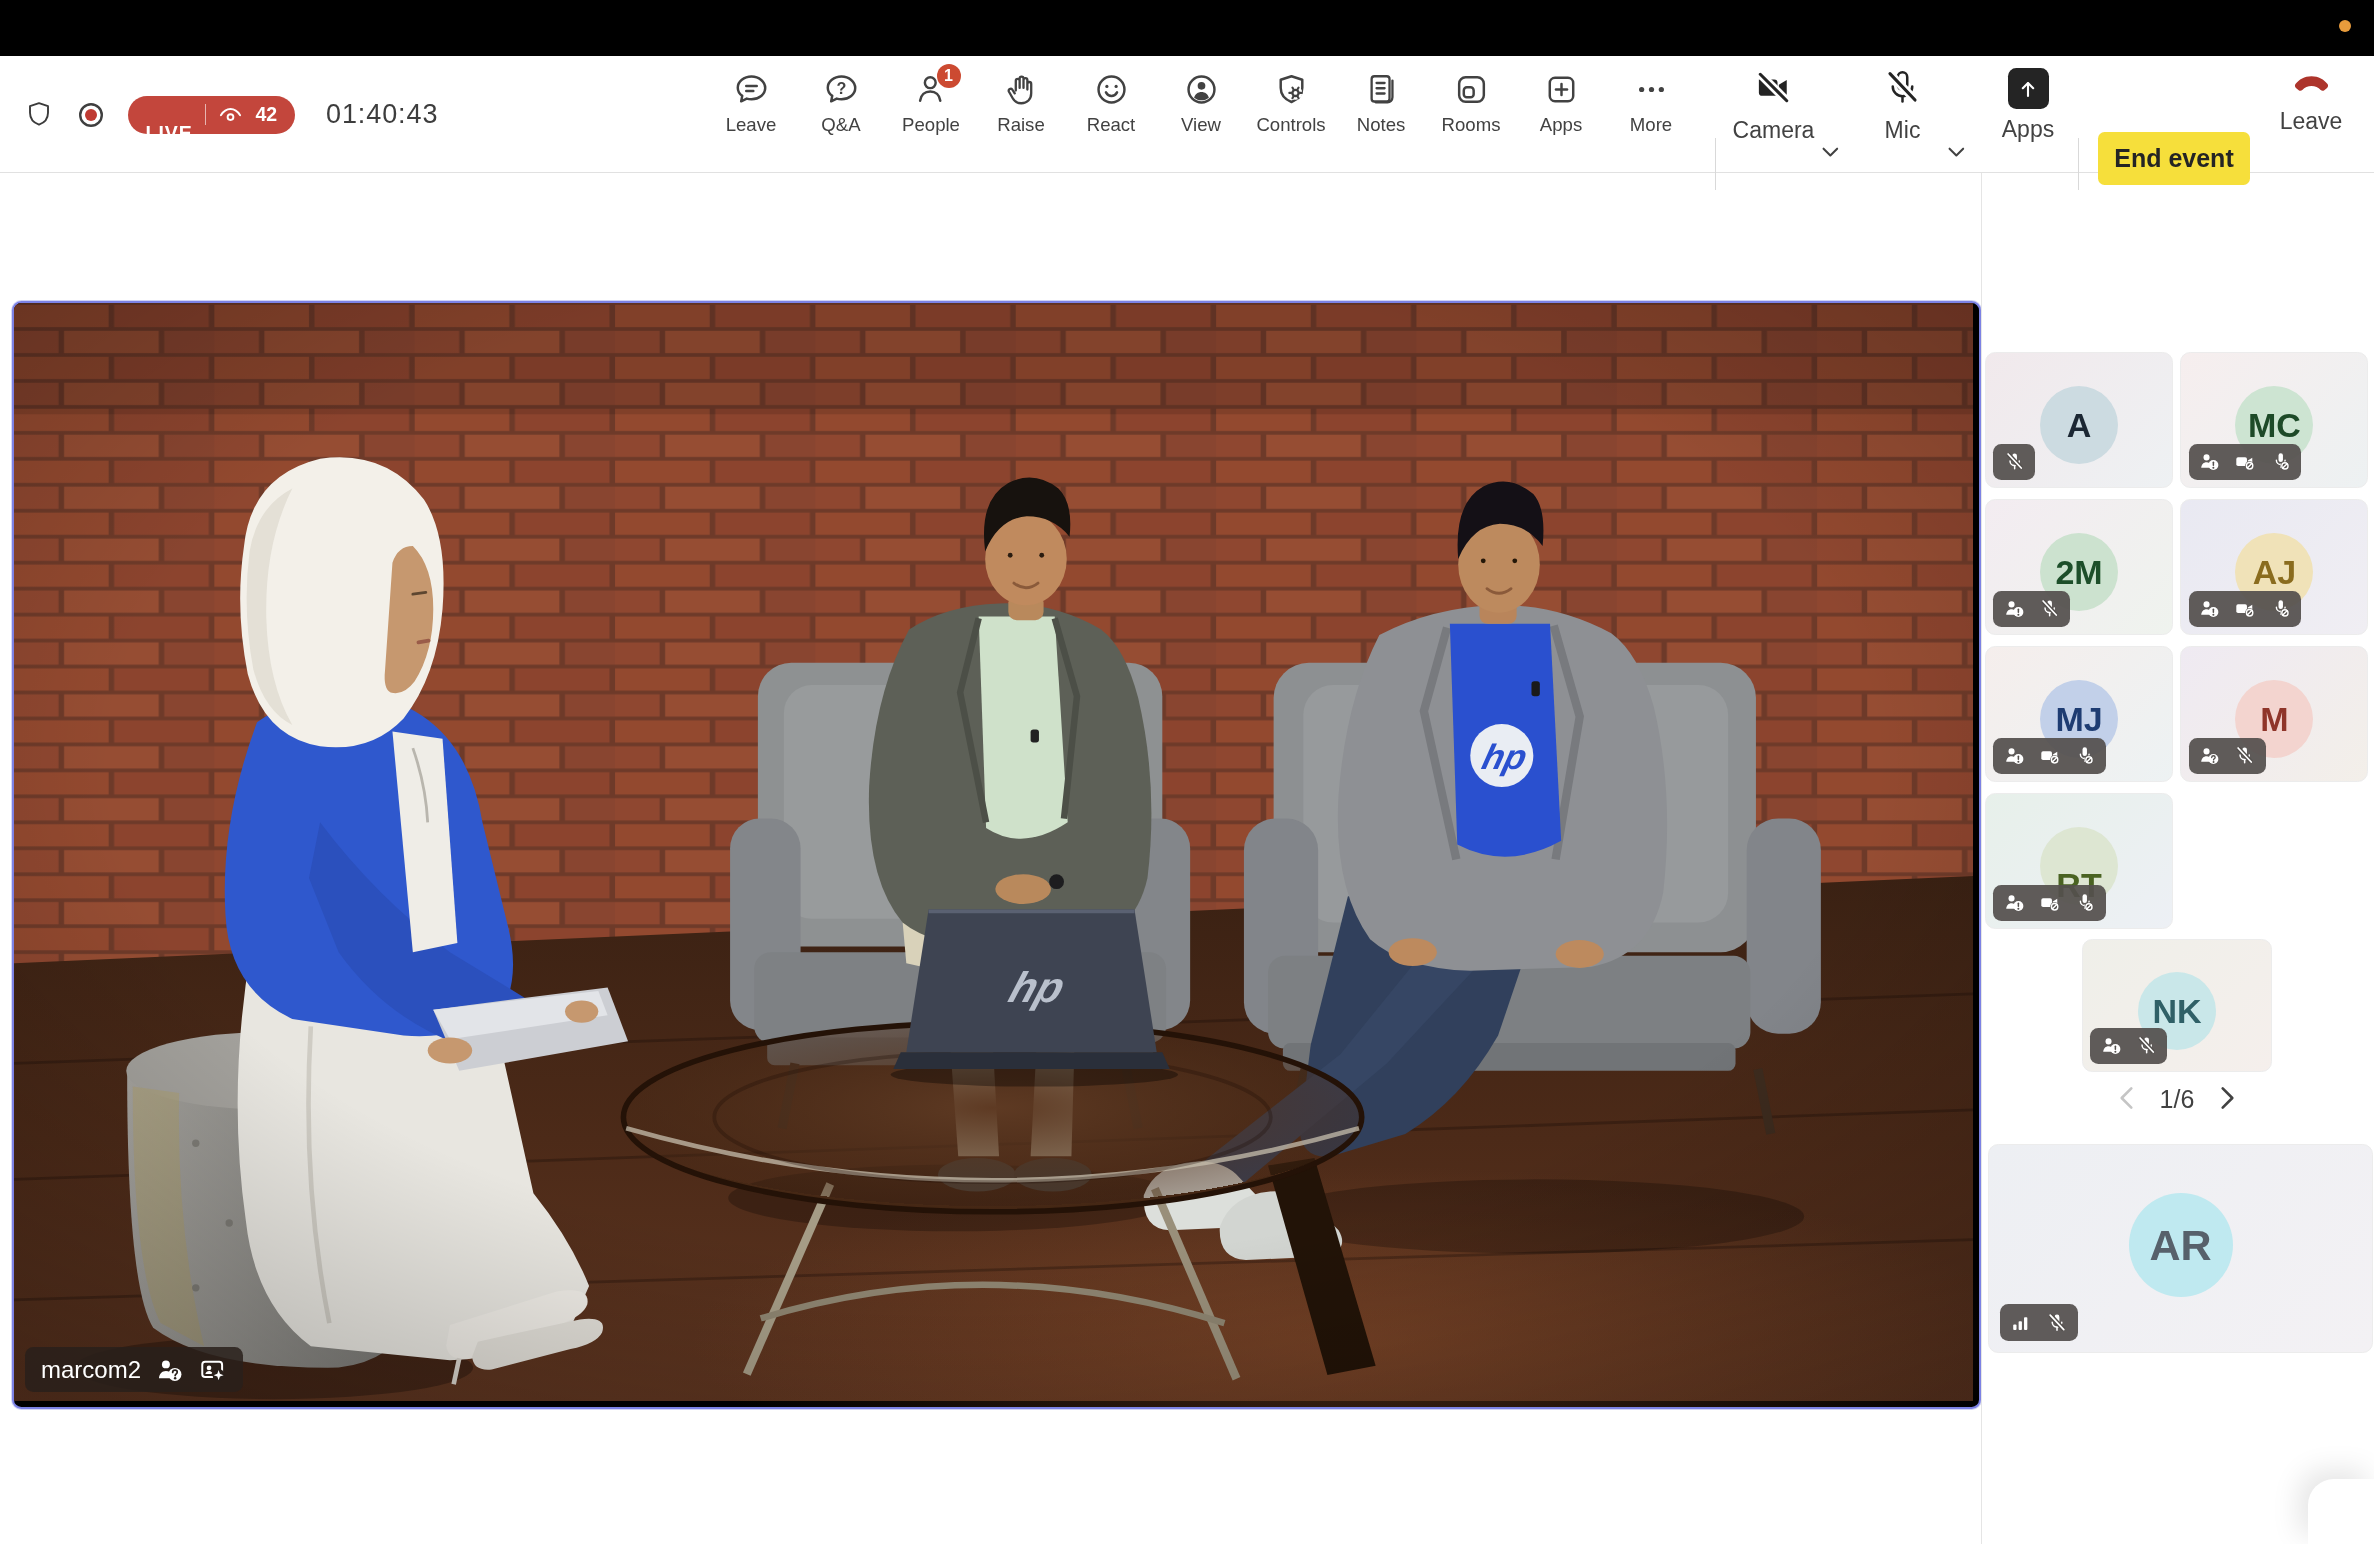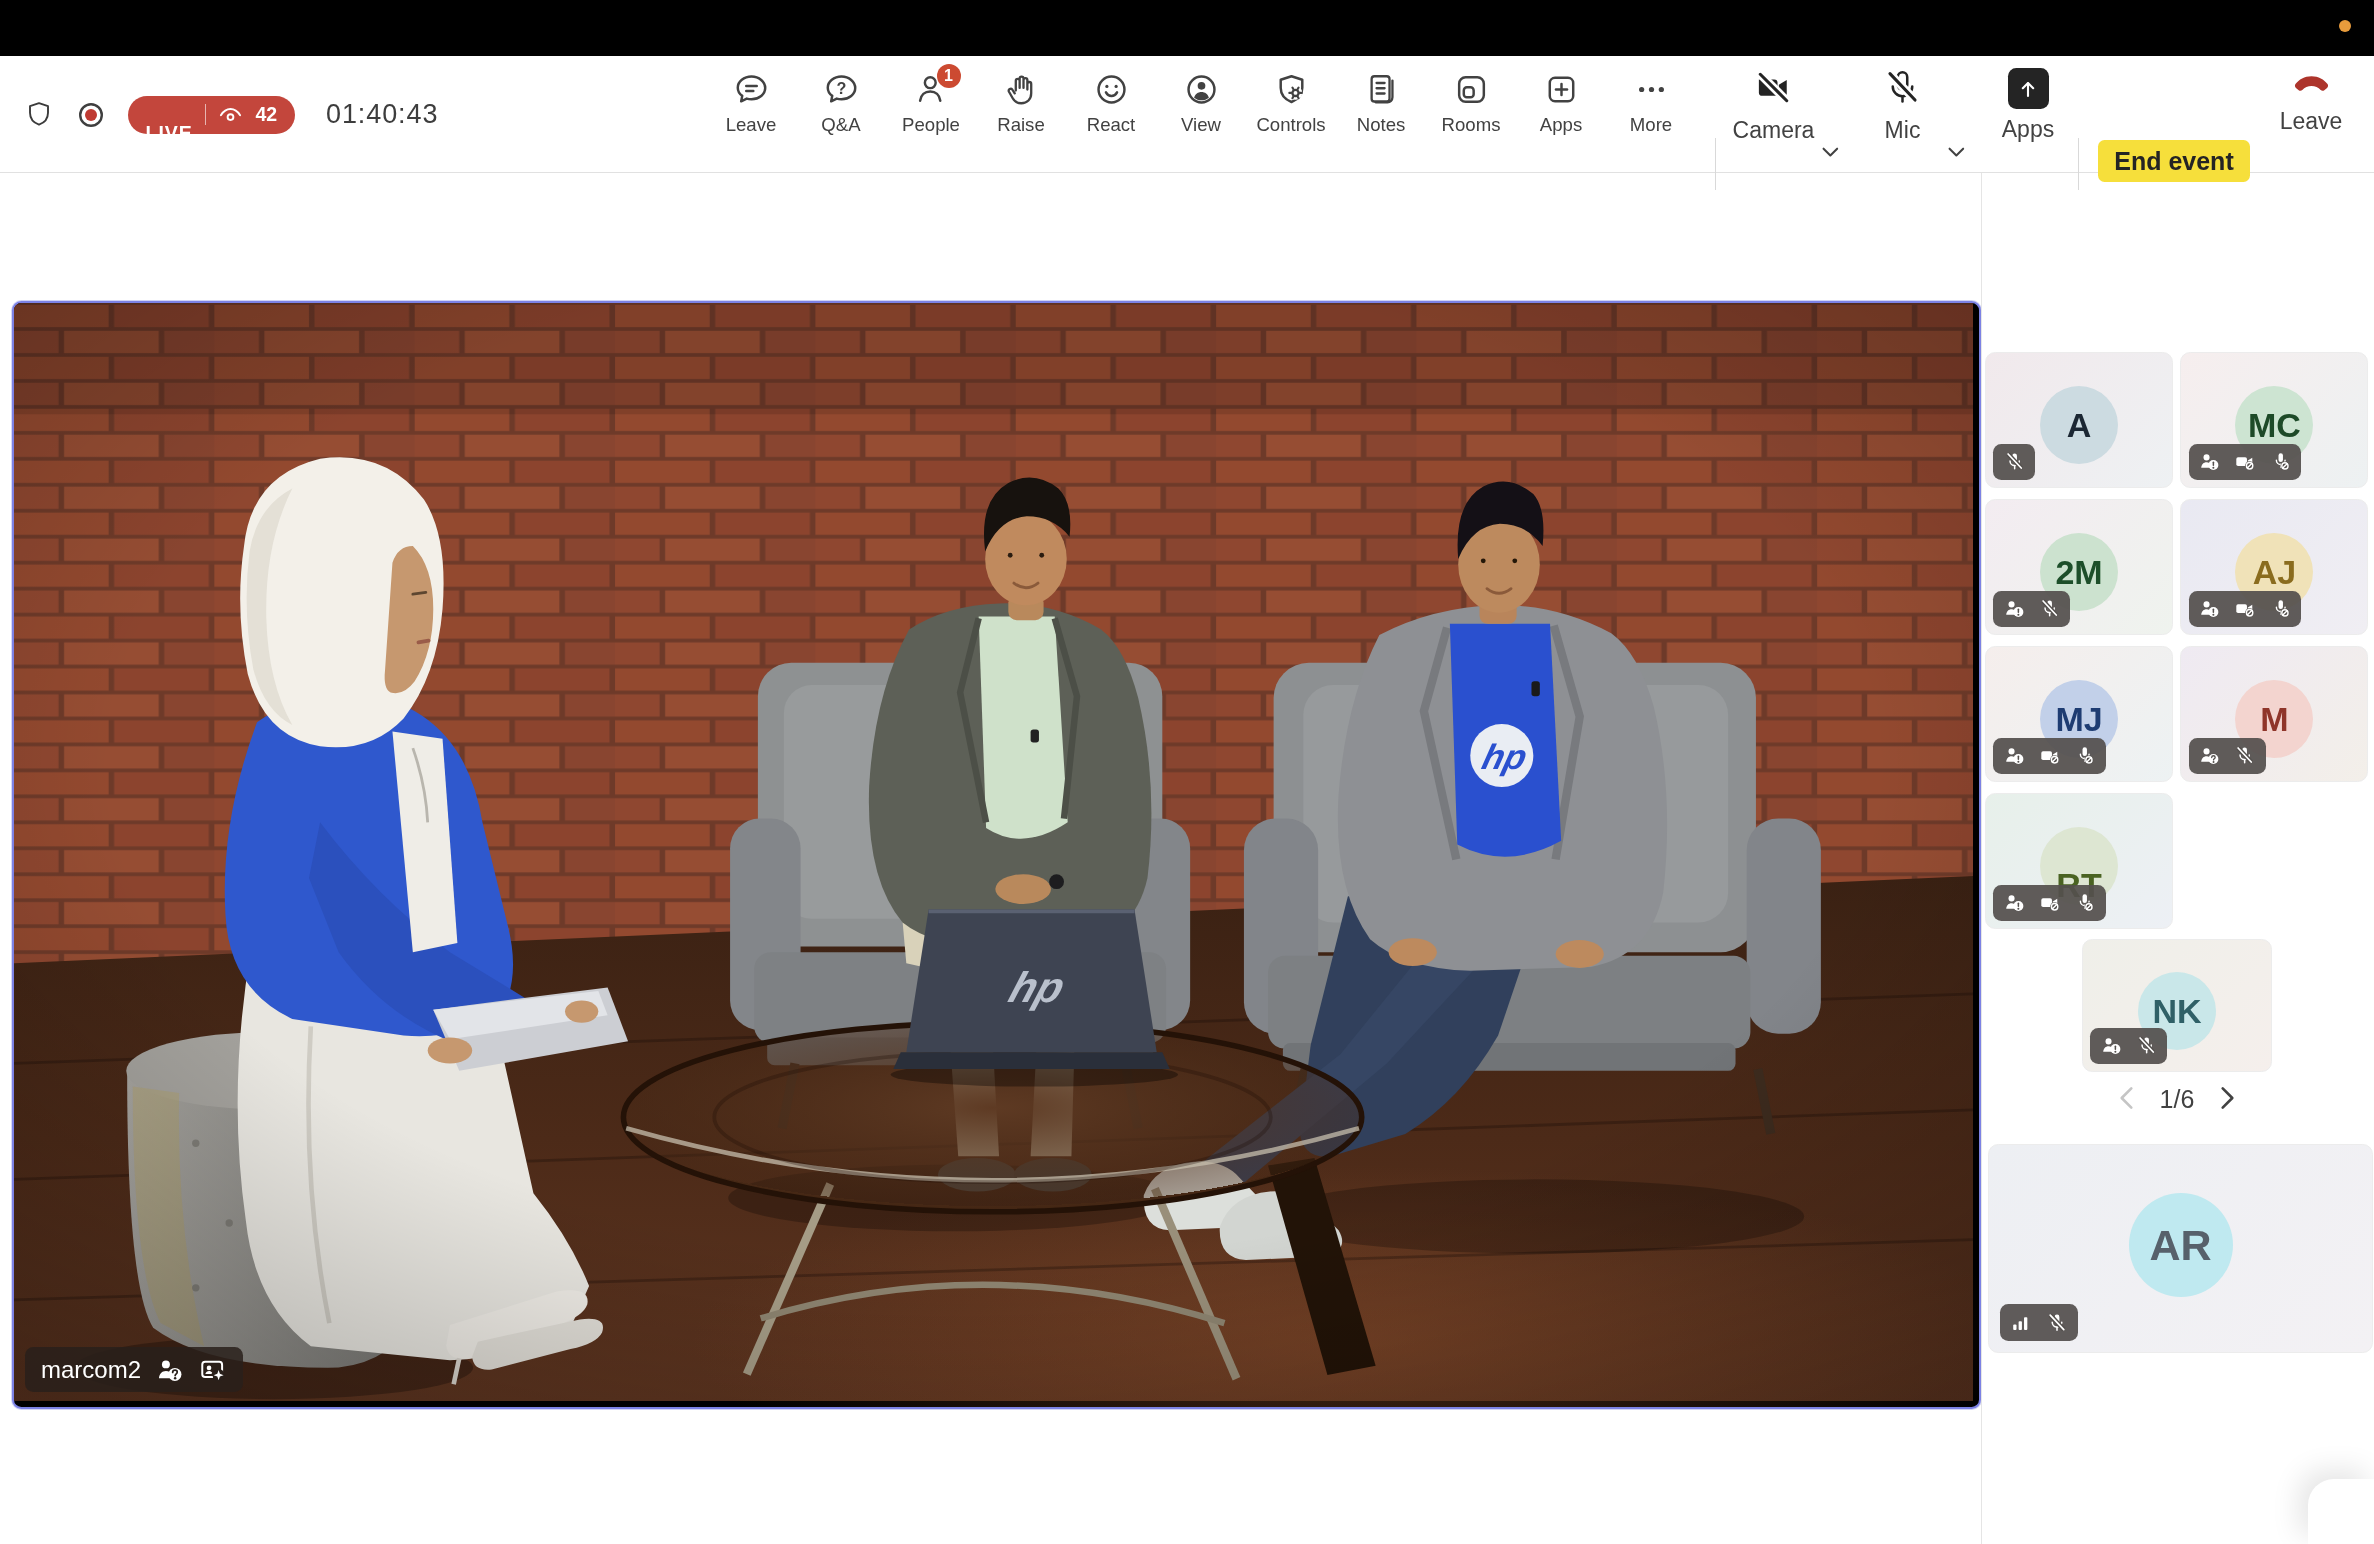--- a/index.html
+++ b/index.html
@@ -25,21 +25,21 @@
   .cicon svg{width:37px;height:37px;}
   .clabel{font-size:18.6px;color:#424242;}
   .nbadge{position:absolute;top:-6.5px;right:-11px;min-width:24px;height:24px;border-radius:12px;
           color:#fff;font-size:16px;font-weight:700;display:flex;align-items:center;justify-content:center;}
   .vdiv{position:absolute;top:82px;width:0.9px;height:52px;background:#d9d9d9;}
   .rgroup{position:absolute;top:11px;display:flex;flex-direction:column;align-items:center;gap:6.5px;
           background:none;border:none;cursor:pointer;font-family:"Liberation Sans",sans-serif;}
   .rgroup .dlabel{font-size:23px;color:#424242;}
   .chev-btn{position:absolute;top:89px;background:none;border:none;padding:0;cursor:pointer;}
   .share-box{width:41px;height:41px;border-radius:8.3px;background:#242424;display:flex;align-items:center;justify-content:center;}
-  .end-btn{position:absolute;left:2098px;top:84px;width:152px;height:42px;border:none;border-radius:6.5px;
+  .end-btn{position:absolute;left:2098px;top:76px;width:152px;height:53px;border:none;border-radius:6.5px;
            font-size:25px;font-weight:600;color:#242424;cursor:pointer;font-family:"Liberation Sans",sans-serif;}
   
   .stage-video{position:absolute;left:12px;top:301px;width:1965px;height:1104px;border:2.8px solid #7c82e4;
                border-radius:9.3px;box-sizing:content-box;overflow:hidden;background:#000;cursor:pointer;
                box-shadow:0 0 0 0.9px rgba(124,130,228,.35);}
   .scene{display:block;width:1959px;height:1098px;}
   .video-label{position:absolute;left:11px;bottom:15px;display:flex;align-items:center;gap:15px;
                padding:8.3px 16px;background:rgba(41,32,27,.85);border-radius:8.3px;color:#fff;font-size:24px;}
   .video-label .bicon{width:28px;height:28px;color:#29201b;}
   

